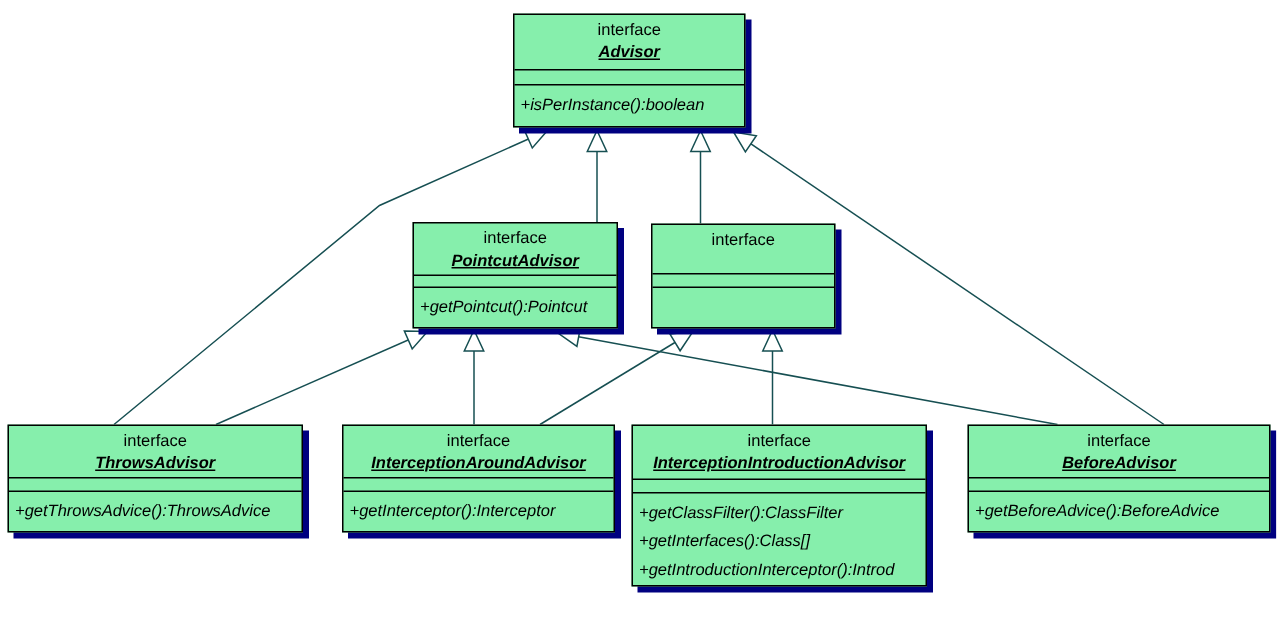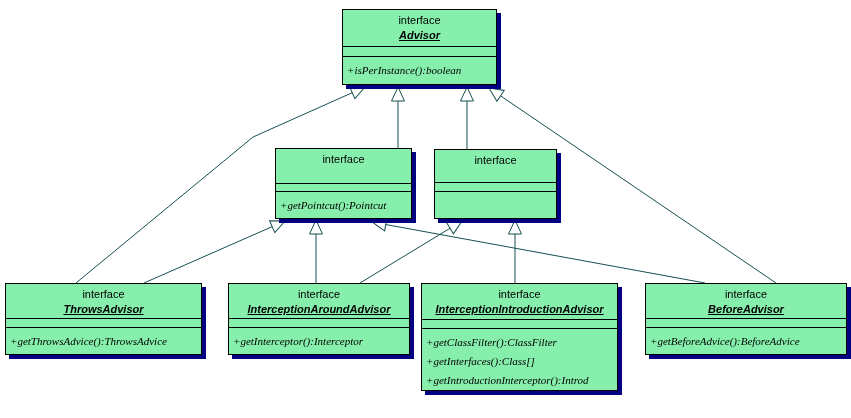--- a/index.html
+++ b/index.html
@@ -38,21 +38,20 @@
     font-style:italic;
     text-decoration:underline;
   }
   .attrs{border-top:1px solid var(--border);box-sizing:border-box;}
   .ops{
     border-top:1px solid var(--border);
     flex:1;
     font-style:italic;
     padding:4px 7px 0 4px;
     overflow:hidden;
-    font-family:Liberation Serif, serif;
   }
   .op{line-height:19px;white-space:nowrap;}
 </style>
 </head>
 <body>
 
 <div class="canvas">
 
   <svg class="connectors" viewBox="0 0 851 418" xmlns="http://www.w3.org/2000/svg">
     <defs>
@@ -78,20 +77,21 @@
     </div>
     <div class="attrs" style="height:10px;"></div>
     <div class="ops">
       <div class="op">+isPerInstance():boolean</div>
     </div>
   </div>
 
   <div class="uml-box" style="left:275px;top:148px;width:137px;height:71px;">
     <div class="title" style="height:34px;">
       <div class="stereo">interface</div>
+      <div class="cname">PointcutAdvisor</div>
     </div>
     <div class="attrs" style="height:8px;"></div>
     <div class="ops">
       <div class="op">+getPointcut():Pointcut</div>
     </div>
   </div>
 
   <div class="uml-box" style="left:434px;top:149px;width:123px;height:70px;">
     <div class="title" style="height:32px;">
       <div class="stereo">interface</div>

